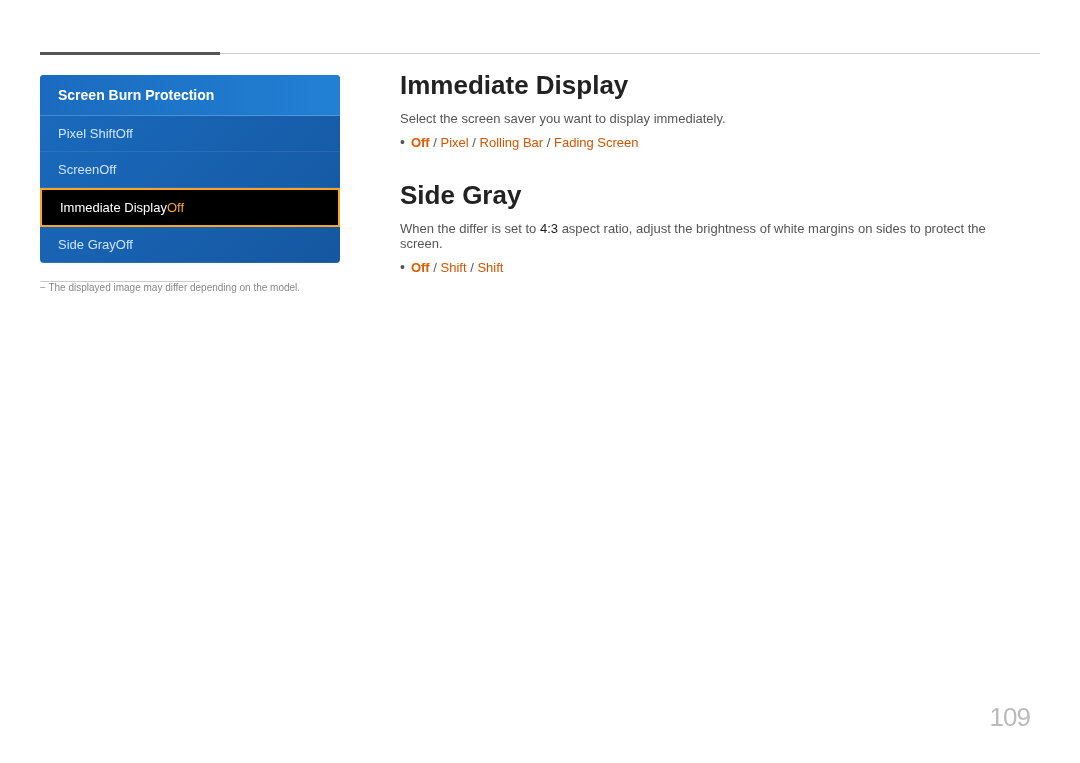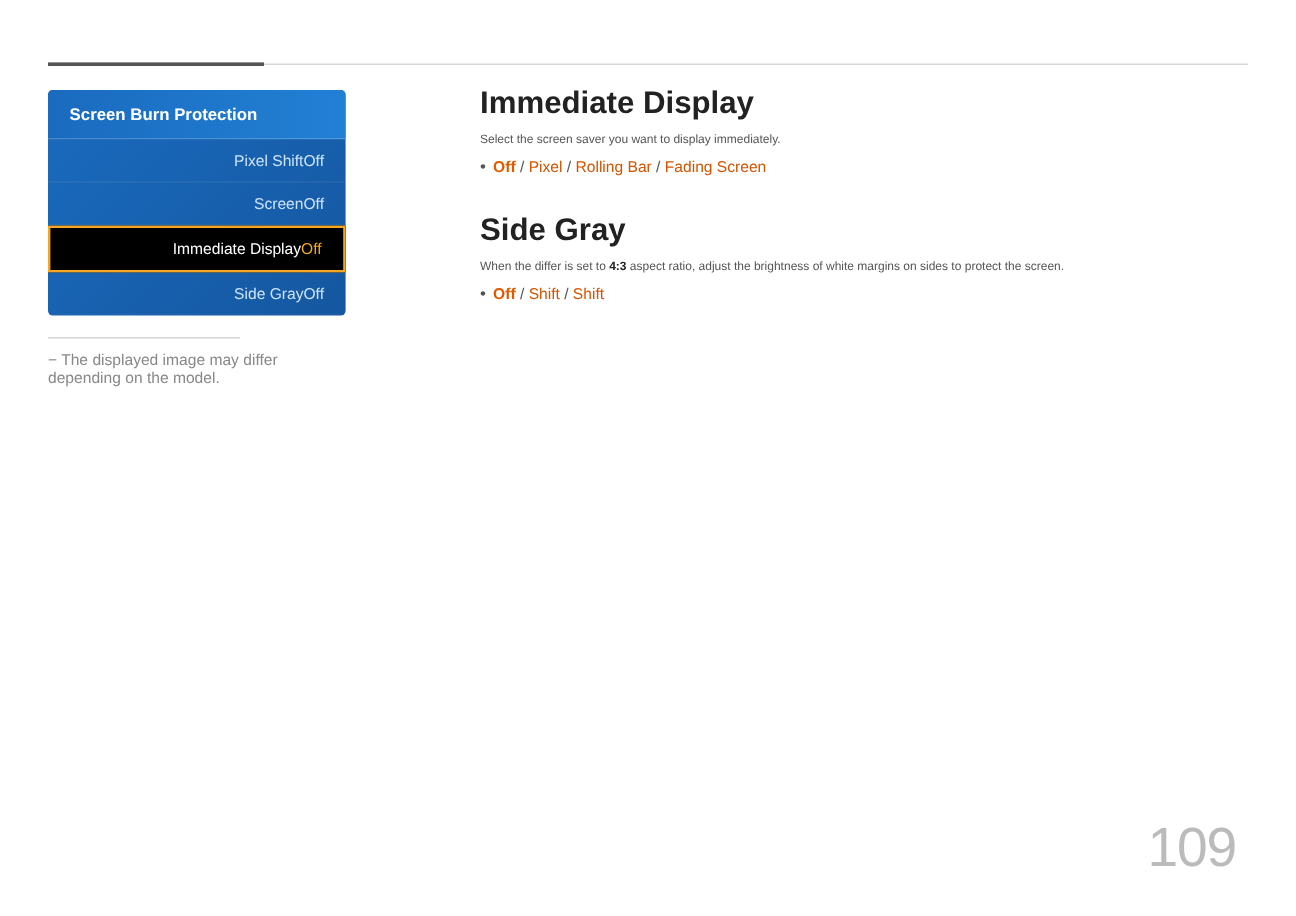--- a/index.html
+++ b/index.html
@@ -31,41 +31,41 @@
       flex: 1;
       height: 1px;
       background: #ccc;
     }
 
     
     .left-panel {
       position: absolute;
       top: 75px;
       left: 40px;
-      width: 248px;
+      width: 300px;
     }
 
     .menu-container {
       background: linear-gradient(135deg, #1a6bbf 0%, #1557a0 100%);
       border-radius: 4px;
       overflow: hidden;
     }
 
     .menu-header {
       background: linear-gradient(90deg, #1a6bbf 0%, #2280d4 100%);
       padding: 12px 18px;
       color: #ffffff;
       font-size: 14px;
       font-weight: bold;
       border-bottom: 1px solid rgba(255,255,255,0.2);
     }
 
     .menu-item {
       display: flex;
-      justify-content: flex-end;
+      justify-content: flex-start;
       align-items: center;
       padding: 10px 18px;
       color: #cce4ff;
       font-size: 13px;
       border-bottom: 1px solid rgba(255,255,255,0.08);
     }
 
     .menu-item.active {
       background: #000000;
       color: #ffffff;
@@ -87,43 +87,42 @@
 
     
     .left-divider {
       margin-top: 18px;
       width: 160px;
       height: 1px;
       background: #ccc;
     }
 
     .note-text {
-      margin-top: 10px;
       color: #888;
-      font-size: 13px;
+      font-size: 10px;
       font-style: normal;
     }
 
     
     .right-content {
       position: absolute;
       top: 70px;
       left: 400px;
       right: 60px;
     }
 
     .section-title {
       font-size: 26px;
       font-weight: bold;
       color: #222;
       margin-bottom: 10px;
     }
 
     .section-desc {
-      font-size: 10px;
+      font-size: 13px;
       color: #555;
       margin-bottom: 8px;
     }
 
     .bullet-list {
       list-style: none;
       margin-bottom: 30px;
     }
 
     .bullet-list li {
@@ -158,30 +157,30 @@
     }
 
     .section-title-2 {
       font-size: 26px;
       font-weight: bold;
       color: #222;
       margin-bottom: 10px;
     }
 
     .bold-ref {
-      font-weight: bold;
+      font-weight: normal;
       color: #222;
     }
 
     
     .page-number {
       position: absolute;
       bottom: 30px;
       right: 50px;
-      font-size: 46px;
+      font-size: 26px;
       color: #bbb;
       font-weight: 300;
       letter-spacing: -1px;
       margin-top: 37px;
     }
   </style>
 </head>
 <body>
 
 <div class="top-lines">

